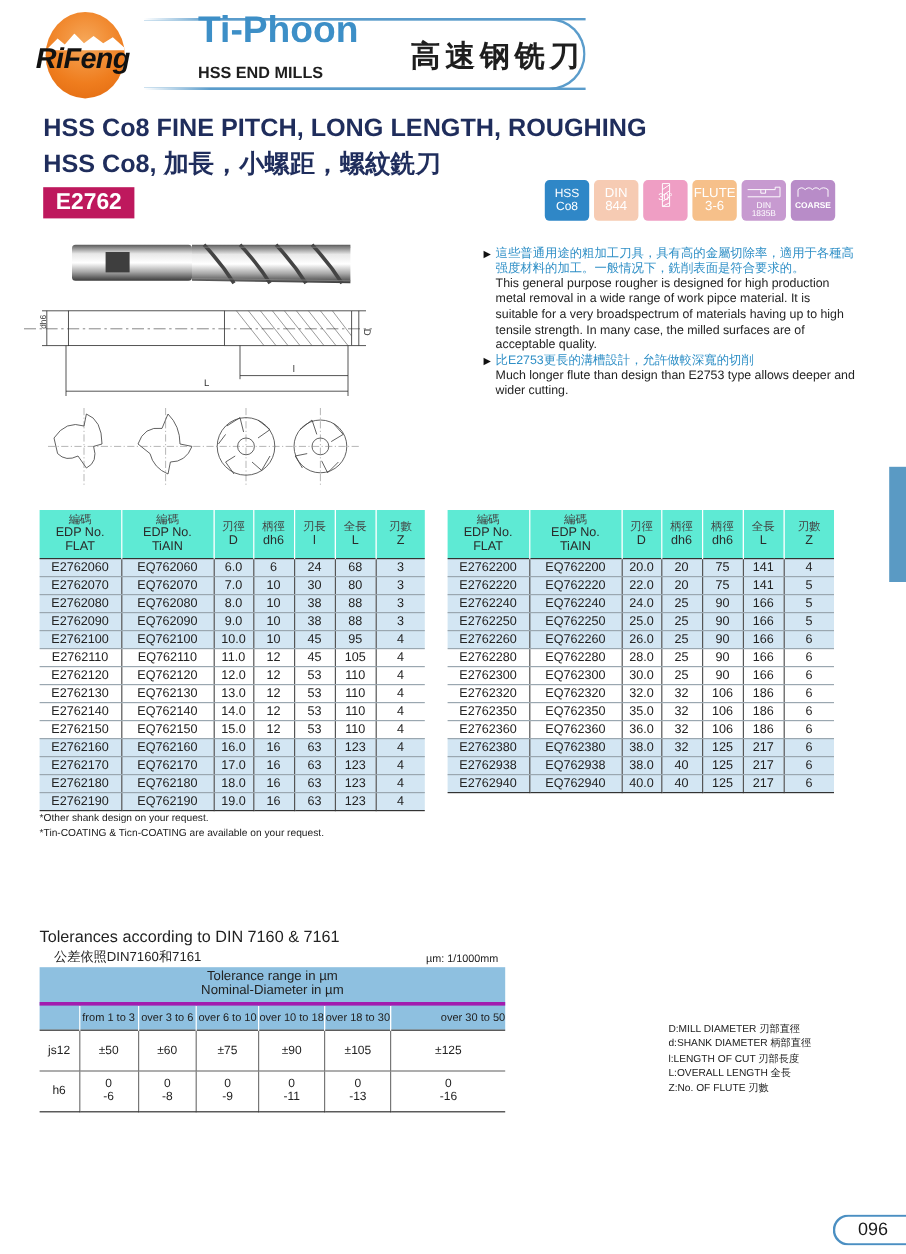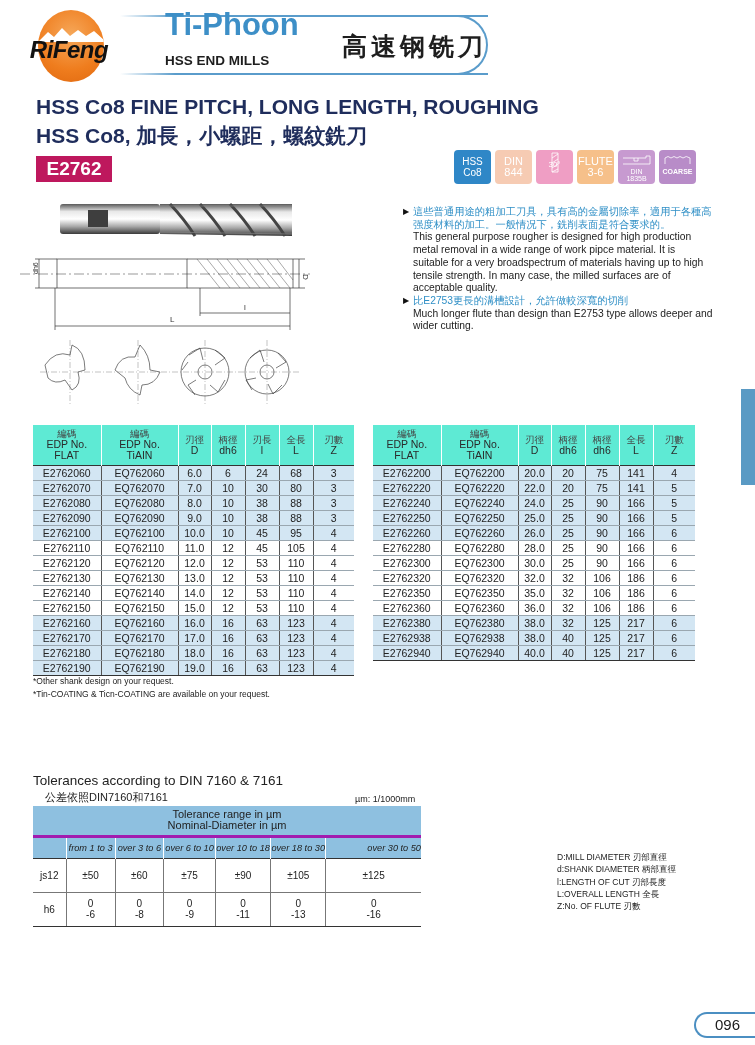--- a/index.html
+++ b/index.html
@@ -71,21 +71,21 @@
 
   .notes { position: absolute; left: 33px; top: 675px; font-size: 8.5px; line-height: 13px; color: #222; }
 
   
   .tol-title { position: absolute; left: 33px; top: 773px; font-size: 13.5px; color: #222; }
   .tol-sub { position: absolute; left: 45px; top: 790px; font-size: 11px; color: #222; }
   .tol-unit { position: absolute; left: 355px; top: 794px; font-size: 9px; color: #222; }
   table.tol { position: absolute; left: 33px; top: 806px; width: 388px; border-collapse: collapse; font-size: 10px; color: #222; }
   table.tol th { background: #8ec0e0; font-weight: normal; }
   table.tol .range-head { height: 30px; line-height: 11.5px; font-size: 11px; border-bottom: 3px solid #a21caf; }
-  table.tol .col-head th { height: 22px; font-size: 9.2px; border-right: 1px solid #ffffff; white-space: nowrap; font-style: italic; }
+  table.tol .col-head th { height: 22px; font-size: 9.2px; border-right: 1px solid #ffffff; white-space: nowrap; }
   table.tol .col-head th:last-child { border-right: none; padding-left: 41px; }
   table.tol .col-head { border-bottom: 1.5px solid #333; }
   table.tol td { text-align: center; border-right: 1px solid #777; font-size: 10px; }
   table.tol td:last-child { border-right: none; }
   table.tol tr.js td { height: 34px; border-bottom: 1px solid #777; }
   table.tol tr.h6 td { height: 34px; border-bottom: 1.5px solid #333; line-height: 11px; }
 
   .legend { position: absolute; left: 557px; top: 851px; font-size: 8.5px; line-height: 12.3px; color: #222; }
 
   .page-num { position: absolute; left: 694px; top: 1012px; width: 61px; height: 26px; border: 2px solid #4b8fc2;

